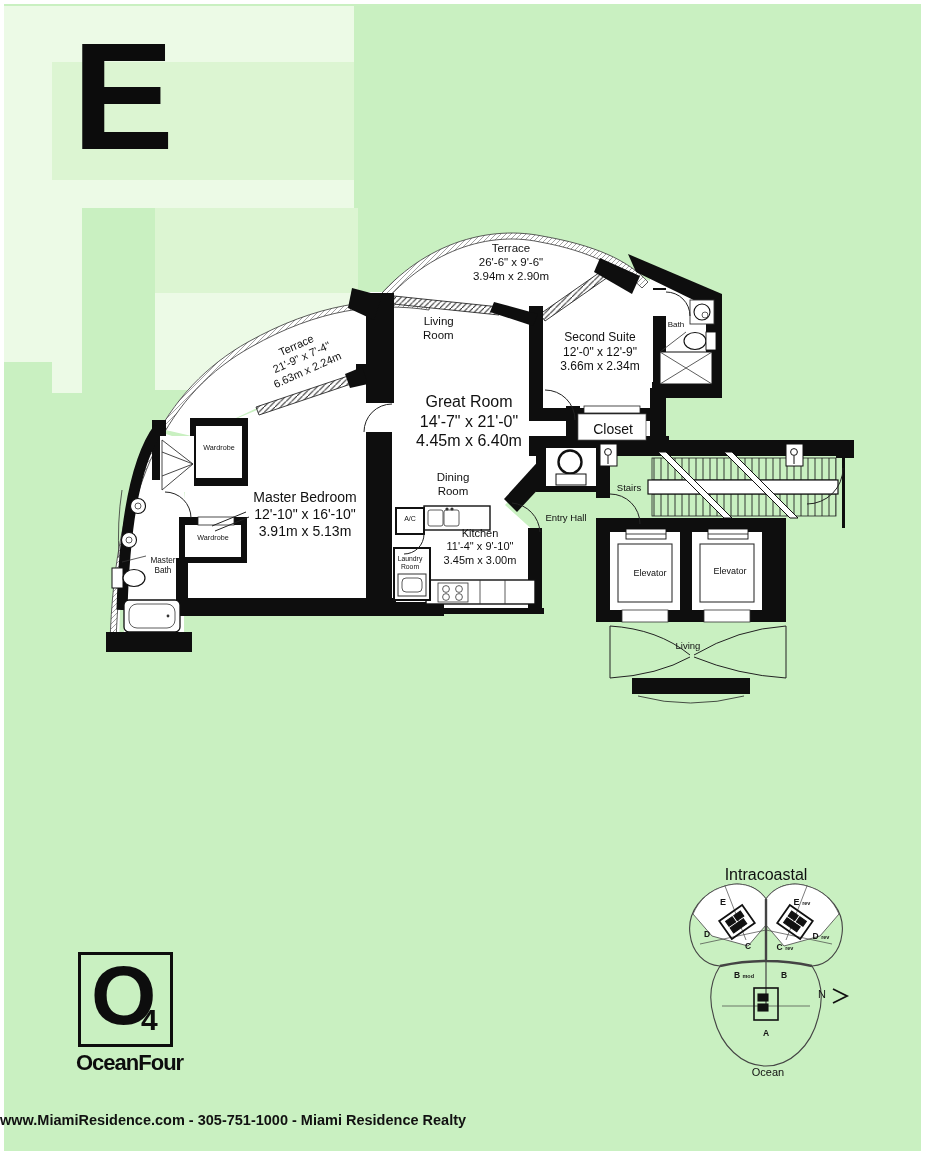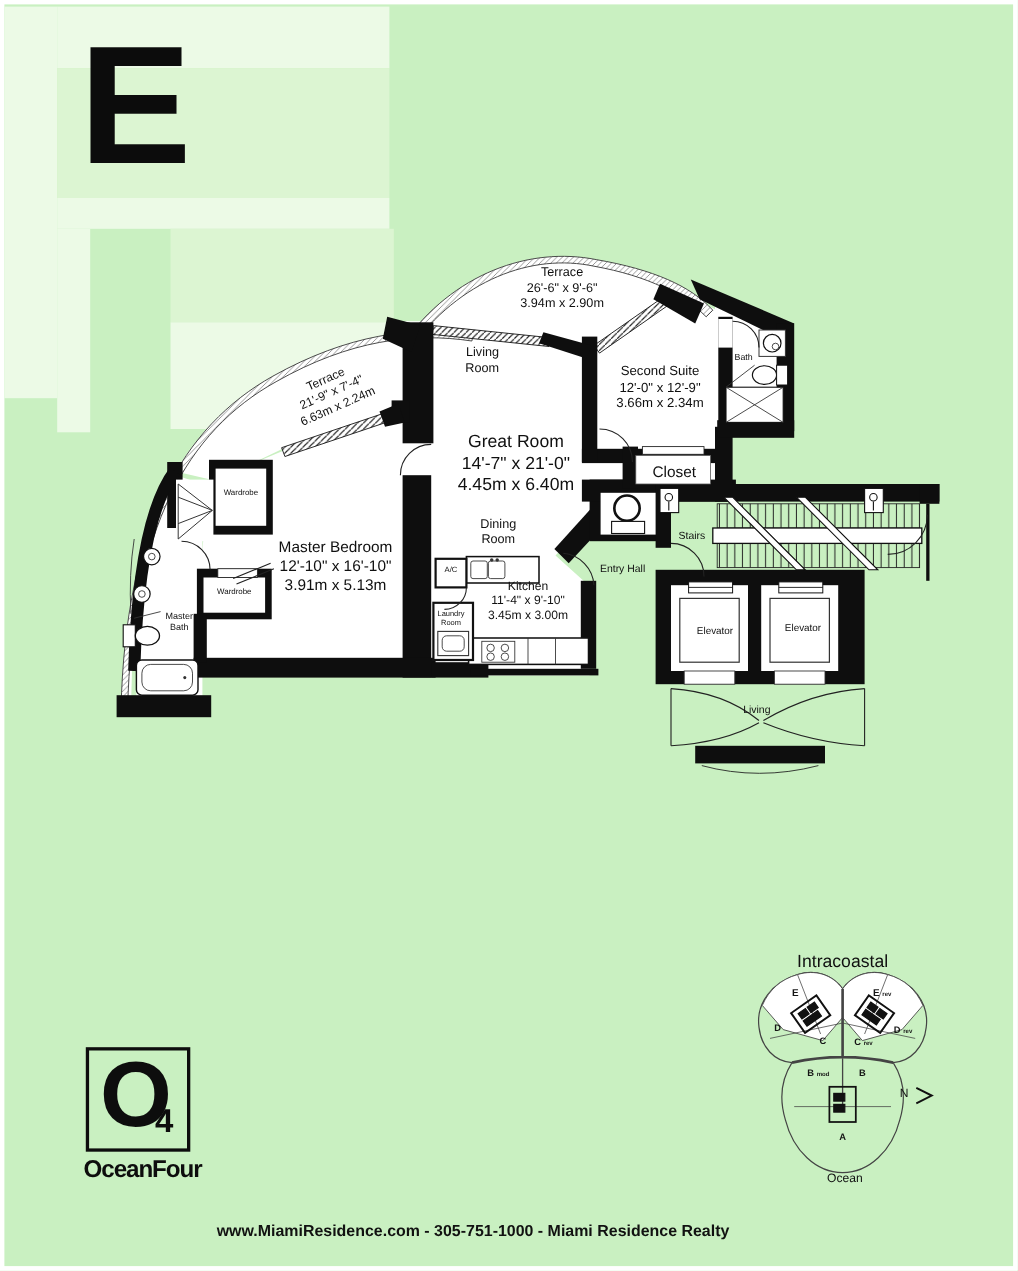--- a/index.html
+++ b/index.html
@@ -32,21 +32,21 @@
   .rot{transform:translate(-50%,-50%) rotate(-24deg);}
   .klabel{position:absolute;transform:translateX(-50%);white-space:nowrap;color:#151515;
           font-weight:bold;z-index:5;}
   .klabel .sfx{font-size:5.5px;}
   .logo-box{position:absolute;left:78px;top:952px;width:95px;height:95px;
             border:3.5px solid #0d0d0d;box-sizing:border-box;}
   .logo-o{position:absolute;left:10px;top:-8px;font-size:84px;font-weight:bold;color:#0d0d0d;}
   .logo-4{position:absolute;left:60px;top:48px;font-size:30px;font-weight:bold;color:#0d0d0d;}
   .logo-name{position:absolute;left:76px;top:1050px;font-size:22px;font-weight:bold;
              letter-spacing:-1px;color:#0d0d0d;}
-  .footer{position:absolute;left:0px;top:1112px;width:860px;text-align:center;
+  .footer{position:absolute;left:0px;top:1112px;width:860px;
           font-size:14.5px;font-weight:bold;color:#111;}
 </style>
 </head>
 <body>
 
 <div class="page">
   <div class="green-bg"></div>
   <div class="wm a wm1"></div>
   <div class="wm a wm2"></div>
   <div class="wm b wm3"></div>

